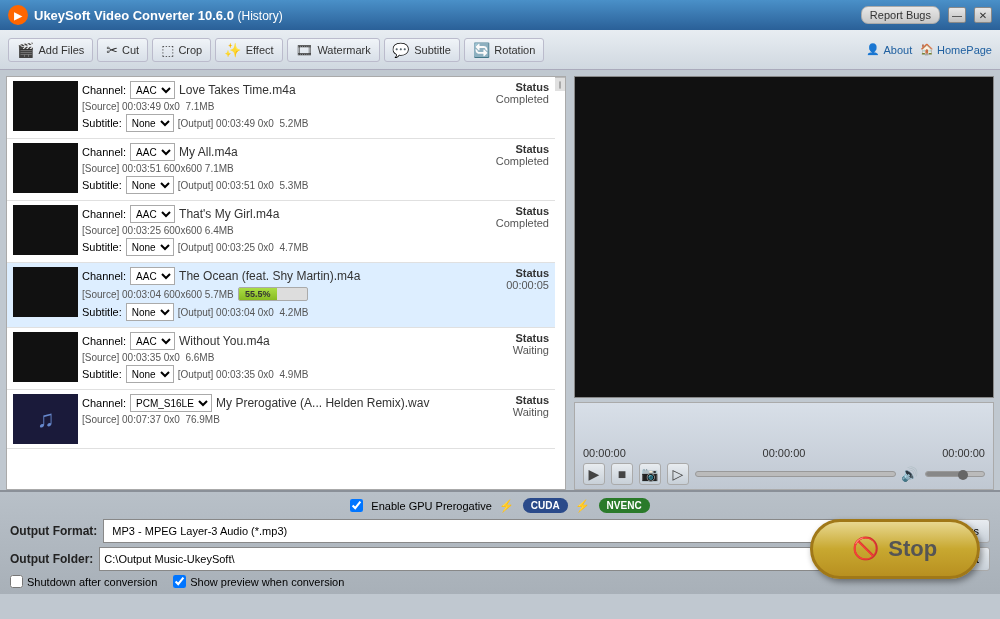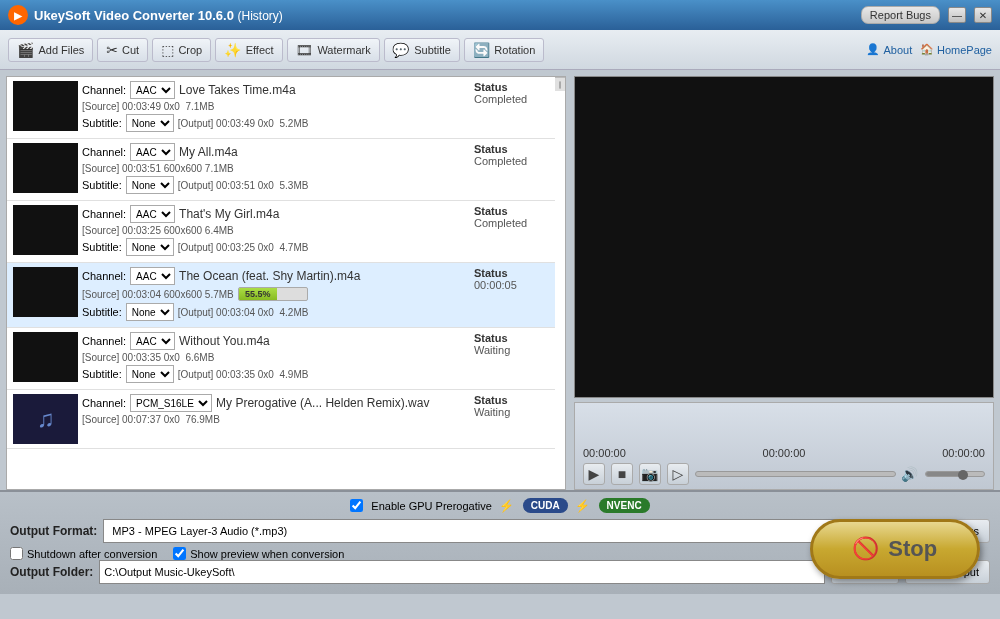--- a/index.html
+++ b/index.html
@@ -85,21 +85,21 @@
       flex-shrink: 0;
       display: flex; align-items: center; justify-content: center;
     }
     .file-thumb.music { background: #1a1a3a; }
     .file-thumb .music-note { font-size: 24px; color: #6688cc; }
     .file-info { flex: 1; font-size: 11px; }
     .file-info .row1, .file-info .row2, .file-info .row3 { display: flex; align-items: center; gap: 4px; margin-bottom: 2px; }
     .file-info select { font-size: 10px; padding: 1px; border: 1px solid #aaa; background: white; height: 18px; }
     .file-info .filename { color: #333; font-size: 12px; }
     .file-info .meta { color: #555; font-size: 10px; }
-    .file-status { text-align: left; font-size: 11px; min-width: 75px; }
+    .file-status { text-align: right; font-size: 11px; min-width: 75px; }
     .file-status .status-label { font-weight: bold; color: #333; }
     .file-status .status-value { color: #555; }
     .progress-bar-container { width: 70px; height: 14px; background: #ddd; border: 1px solid #aaa; border-radius: 2px; overflow: hidden; }
     .progress-bar-fill { height: 100%; background: linear-gradient(to bottom, #aadd44, #88bb22); display: flex; align-items: center; justify-content: center; font-size: 9px; color: #333; font-weight: bold; }
 
     
     #file-list-bottom {
       height: 30px;
       background: linear-gradient(to bottom, #e0e4e8, #c8cdd4);
       border-top: 1px solid #aaa;
@@ -497,37 +497,37 @@
     </div>
 
     <div id="format-row">
       <span class="label-text">Output Format:</span>
       <select class="format-select">
         <option>MP3 - MPEG Layer-3 Audio (*.mp3)</option>
       </select>
       <button class="settings-btn">Output Settings</button>
     </div>
 
-    <div id="options-row">
-      <div class="check-option">
-        <input type="checkbox" style="">
-        <label>Shutdown after conversion</label>
-      </div>
-      <div class="check-option">
-        <input type="checkbox" checked="" style="">
-        <label>Show preview when conversion</label>
-      </div>
-    </div>
-
     <div id="folder-row">
       <span class="label-text">Output Folder:</span>
       <input type="text" class="folder-input" value="C:\Output Music-UkeySoft\" style="">
       <button class="browse-btn">Browse...</button>
       <button class="open-output-btn">Open Output</button>
     </div>
+
+    <div id="options-row">
+      <div class="check-option">
+        <input type="checkbox" style="">
+        <label>Shutdown after conversion</label>
+      </div>
+      <div class="check-option">
+        <input type="checkbox" checked="" style="">
+        <label>Show preview when conversion</label>
+      </div>
+    </div>
   </div>
 
   <div id="stop-button-container">
     <div id="stop-btn">
       <span class="stop-icon">🚫</span>
       <span class="stop-text">Stop</span>
     </div>
   </div>
 
 </div>

